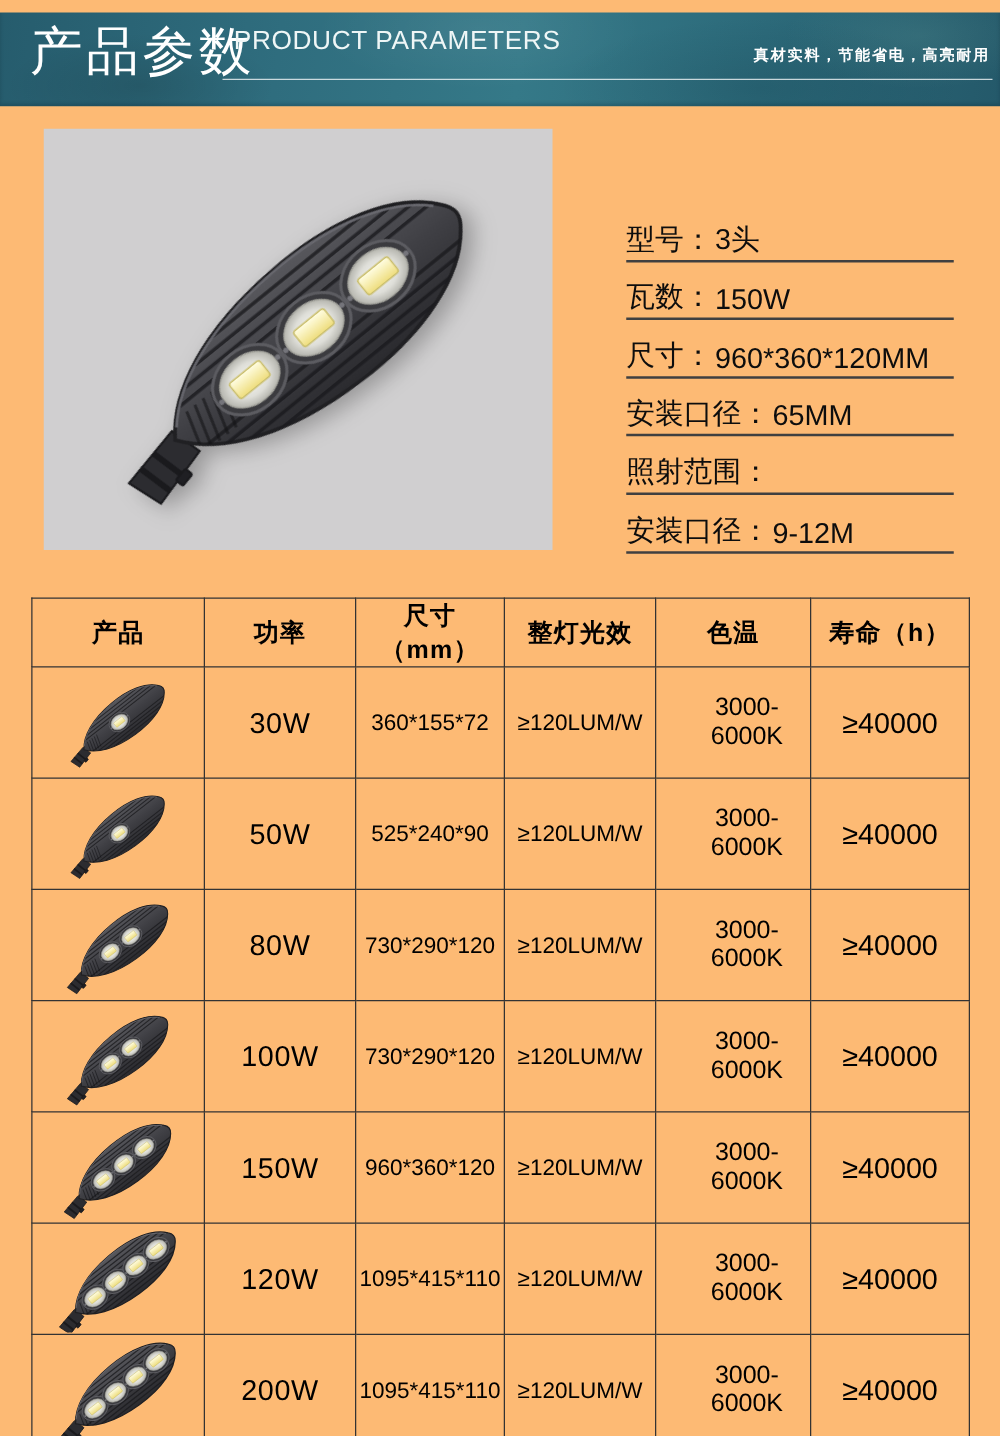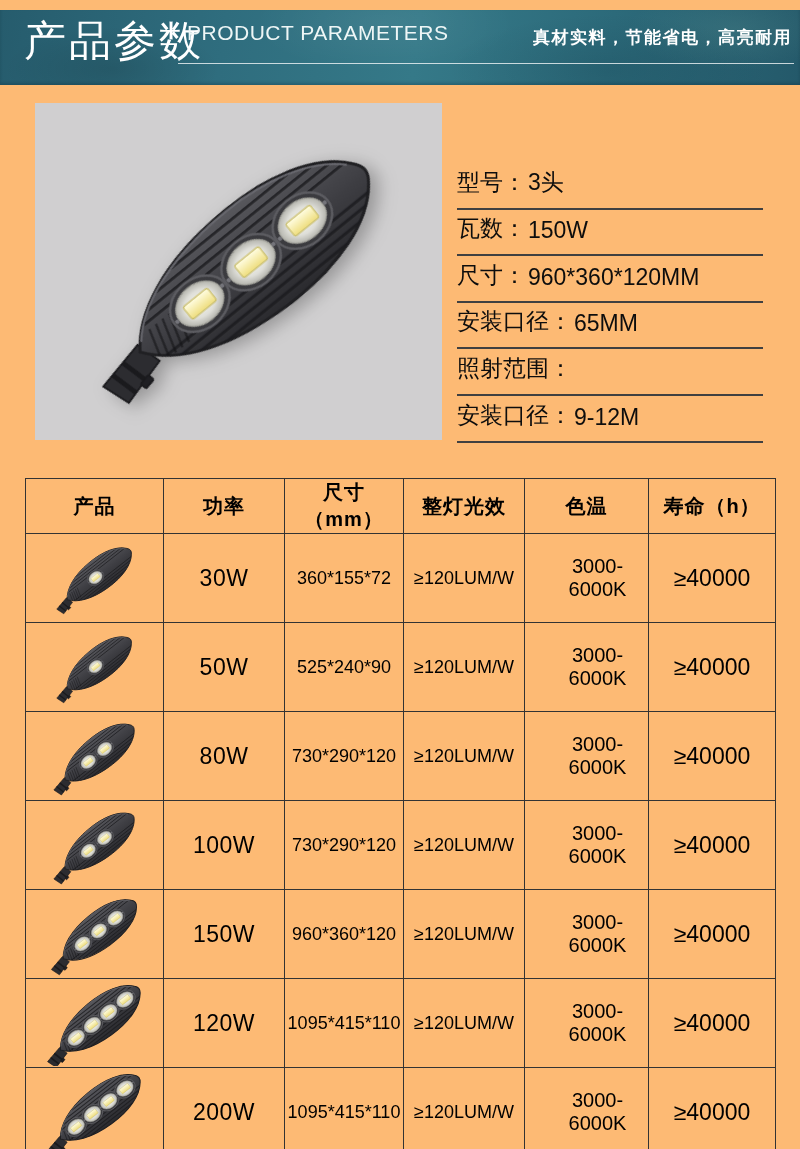--- a/index.html
+++ b/index.html
@@ -17,33 +17,33 @@
       radial-gradient(180px 70px at 92% 25%, rgba(150,205,185,0.12), transparent 60%),
       linear-gradient(97deg,#265c6d 0%,#2f6d7e 28%,#357988 52%,#2c6a7a 76%,#24596a 100%);
     box-shadow:inset 0 -2px 3px rgba(10,40,52,0.25);
   }
   .hdr-title{position:absolute;left:24px;top:8px;font-size:42px;line-height:1.1;
     color:#ffffff;font-weight:400;letter-spacing:3px;white-space:nowrap;}
   .hdr-sub{position:absolute;left:187px;top:11px;font-size:21px;color:#eef6f6;
     font-weight:500;letter-spacing:0.5px;white-space:nowrap;}
   .hdr-line{position:absolute;left:178px;top:53px;width:616px;height:0;
     border-top:1px solid rgba(255,255,255,0.75);}
-  .hdr-tag{position:absolute;right:8px;top:16px;font-size:17px;color:#ffffff;
+  .hdr-tag{position:absolute;right:8px;top:26px;font-size:12px;color:#ffffff;
     font-weight:700;letter-spacing:1.5px;white-space:nowrap;}
   
   .photo{
     position:absolute;left:35px;top:103px;width:407px;height:337px;background:#d0cfd0;
     display:flex;align-items:center;justify-content:center;overflow:hidden;
   }
   .photo svg{transform:rotate(-39deg);filter:drop-shadow(4px 8px 9px rgba(0,0,0,0.28));}
   .specs{position:absolute;left:457px;top:163px;width:306px;}
   .spec-item{
     height:46.6px;box-sizing:border-box;border-bottom:2px solid #404040;
-    display:flex;align-items:flex-end;padding-bottom:10px;
-    font-size:23px;font-weight:500;color:#0d0d0d;white-space:nowrap;
+    display:flex;align-items:flex-end;padding-bottom:1px;
+    font-size:23px;font-weight:500;color:#0d0d0d;white-space:nowrap;margin-left:44px;
   }
   .spec-value{margin-left:2px;}
   
   table.params{
     position:absolute;left:25px;top:478px;width:750px;
     border-collapse:collapse;table-layout:fixed;
   }
   .params th,.params td{
     border:1.5px solid #333333;text-align:center;vertical-align:middle;
     padding:0;overflow:hidden;color:#000;

